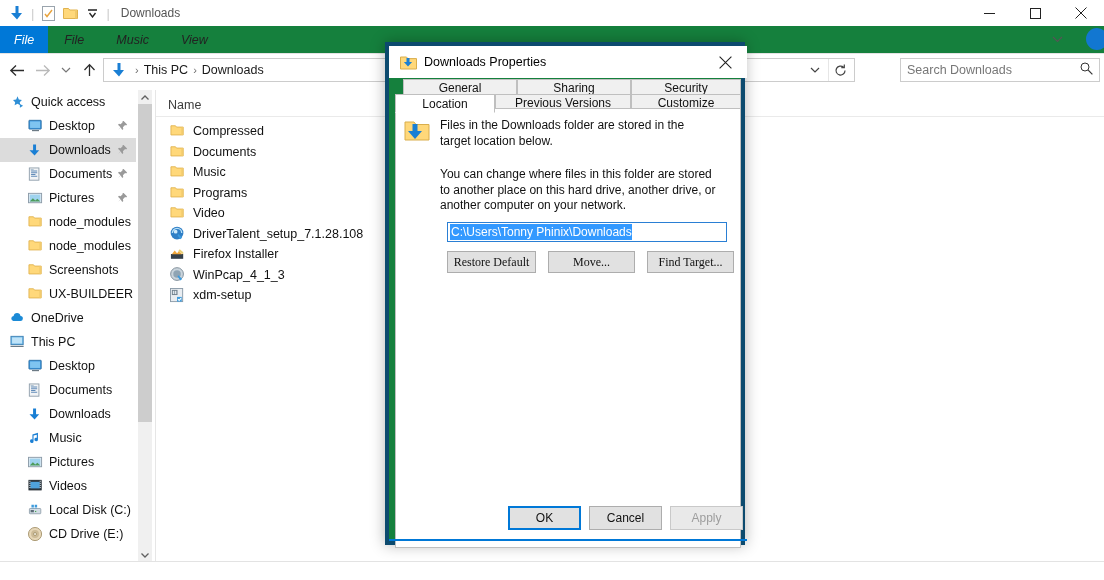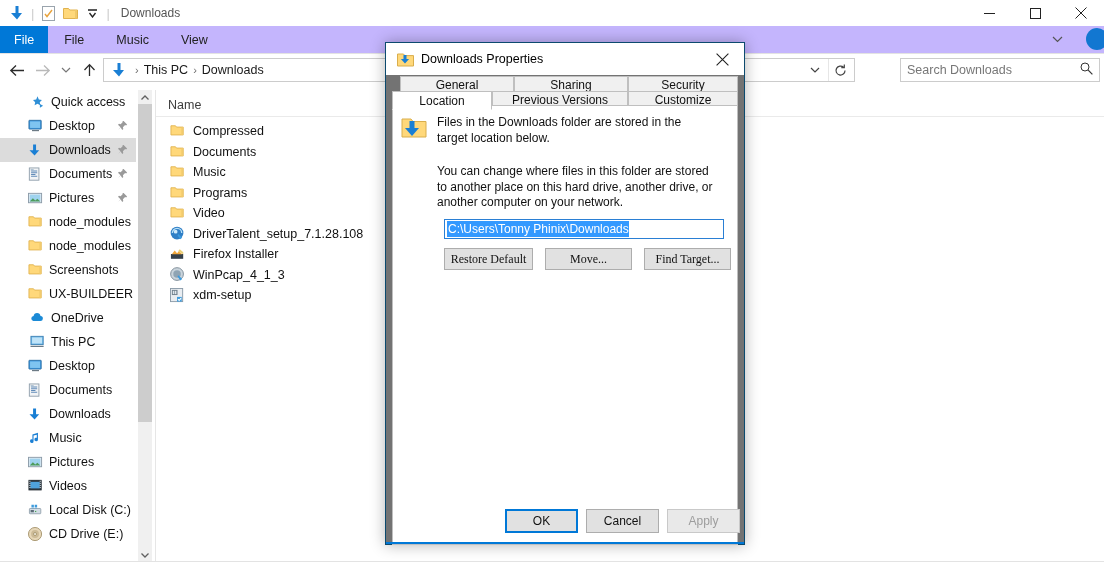--- a/index.html
+++ b/index.html
@@ -22,21 +22,21 @@
   .qat-icon { width:22px; height:22px; display:flex; align-items:center; justify-content:center; }
   .qat-sep { color:#cccccc; font-size:13px; padding:0 3px; }
   .win-title { font-size:12px; color:#555; margin-left:8px; }
   .winbtns { position:absolute; right:0; top:0; display:flex; height:26px; }
   .winbtn { width:46px; height:26px; display:flex; align-items:center; justify-content:center; color:#333; }
   .winbtn svg { display:block; }
 
   
   .ribbon {
     position:absolute; left:0; top:26px; width:1104px; height:27px;
-    background:#c4b5fd; display:flex; align-items:stretch;
+    background:#15803d; display:flex; align-items:stretch;font-style:italic;
   }
   .rtab {
     padding:0 16px; display:flex; align-items:center; justify-content:center;
     font-size:12.5px; color:#222; height:27px;
   }
   .rtab.file { background:#0078d7; color:#ffffff; padding:0 14px; }
   .ribbon-line { position:absolute; left:0; top:53px; width:1104px; height:1px; background:#e3e3e3; }
   .collapse-chev { position:absolute; right:38px; top:30px; width:18px; height:18px;
                    display:flex; align-items:center; justify-content:center; color:#555; }
   .help-circle { position:absolute; right:-4px; top:28px; width:22px; height:22px; border-radius:50%;
@@ -65,21 +65,21 @@
   .searchbox .ph { font-size:12.5px; color:#777; flex:1; }
 
   
   .navpane {
     position:absolute; left:0; top:90px; width:136px; height:472px; background:#ffffff; overflow:hidden;
   }
   .nav-item { height:24px; display:flex; align-items:center; font-size:12.5px; color:#111; white-space:nowrap; }
   .nav-item.sel { background:#dcdcdc; }
   .nav-ico { width:18px; height:18px; margin-right:5px; display:flex; align-items:center; justify-content:center; flex:0 0 18px; }
   .nav-pin { margin-left:auto; margin-right:8px; color:#9a9a9a; font-size:11px; }
-  .lvl0 { padding-left:8px;margin-left:20px; }
+  .lvl0 { padding-left:8px; }
   .lvl1 { padding-left:26px; }
 
   .navscroll { position:absolute; left:138px; top:90px; width:14px; height:472px; background:#f0f0f0; }
   .nsv-arrow { width:14px; height:14px; display:flex; align-items:center; justify-content:center; color:#606060; font-size:8px; }
   .nsv-thumb { position:absolute; left:0; top:14px; width:14px; height:318px; background:#cdcdcd; }
 
   .splitter { position:absolute; left:155px; top:90px; width:1px; height:472px; background:#e6e6e6; }
 
   .filepane { position:absolute; left:156px; top:90px; width:948px; height:472px; background:#ffffff; }
   .col-head { position:absolute; left:12px; top:4px; height:22px; display:flex; align-items:center; }
@@ -95,21 +95,21 @@
   .statusbar { position:absolute; left:0; top:562px; width:1104px; height:18px; background:#ffffff; display:flex; align-items:center;margin-top:36px; }
   .status-text { font-size:11.5px; color:#333; padding-left:8px; }
   .status-sep { width:1px; height:13px; background:#d8d8d8; margin-left:10px; }
   .viewbtns { position:absolute; right:4px; top:0; height:18px; display:flex; align-items:center; gap:4px; }
   .vbtn { width:20px; height:16px; display:flex; align-items:center; justify-content:center; }
   .vbtn.active { border:1px solid #7eb4ea; background:#e8f1fb; }
 
   
   .dlg {
     position:absolute; left:385px; top:42px; width:360px; height:503px;
-    background:#737373; border:1px solid #0c4a6e;
+    background:#15803d; border:4px solid #0c4a6e;
     box-shadow:0 0 14px rgba(0,0,0,0.30);
   }
   .dlg-title { position:absolute; left:0; top:0; width:358px; height:32px; background:#ffffff; display:flex; align-items:center; }
   .dlg-ico { width:18px; height:18px; margin-left:10px; margin-right:7px; display:flex; align-items:center; justify-content:center; }
   .dlg-title-text { font-size:12.5px; color:#000; }
   .dlg-close { position:absolute; right:0; top:0; width:44px; height:32px; display:flex; align-items:center; justify-content:center; color:#222; }
 
   .tabstrip { position:absolute; left:6px; top:33px; width:346px; height:30px; }
   .tab {
     position:absolute; height:17px; display:flex; align-items:center; justify-content:center;

